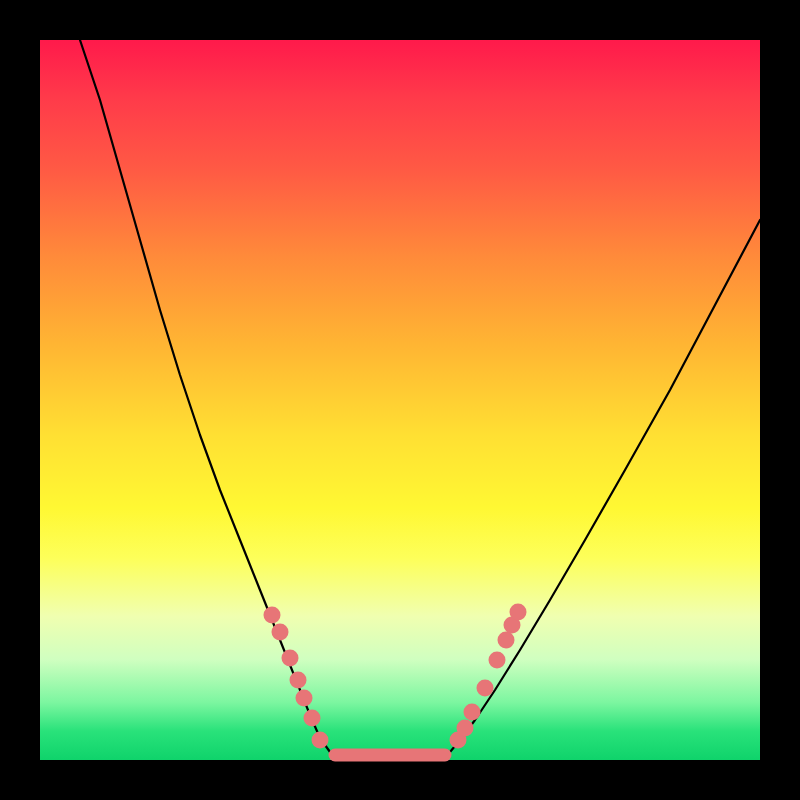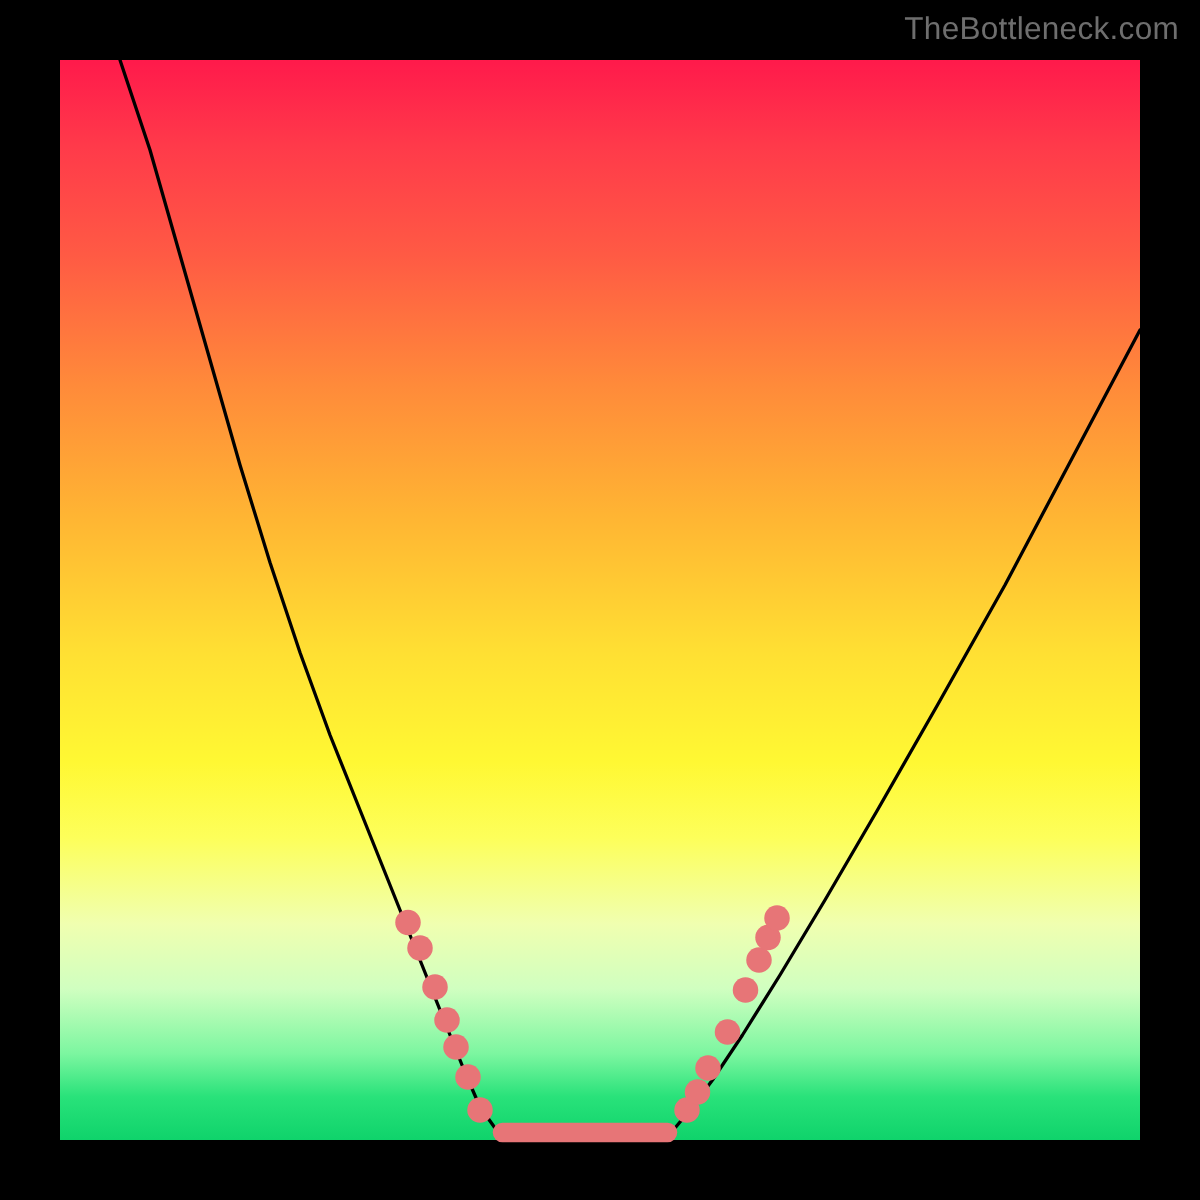--- a/index.html
+++ b/index.html
@@ -99,14 +99,13 @@
           <circle cx="425" cy="688" r="8.5" class="dot" fill="#e77577"></circle>
           <circle cx="432" cy="672" r="8.5" class="dot" fill="#e77577"></circle>
           <circle cx="445" cy="648" r="8.5" class="dot" fill="#e77577"></circle>
           <circle cx="457" cy="620" r="8.5" class="dot" fill="#e77577"></circle>
           <circle cx="466" cy="600" r="8.5" class="dot" fill="#e77577"></circle>
           <circle cx="472" cy="585" r="8.5" class="dot" fill="#e77577"></circle>
           <circle cx="478" cy="572" r="8.5" class="dot" fill="#e77577"></circle>
         </g>
     </svg>
   </div>
-  <div class="watermark">TheBottleneck.com</div>
 </div>
 
 </body></html>

